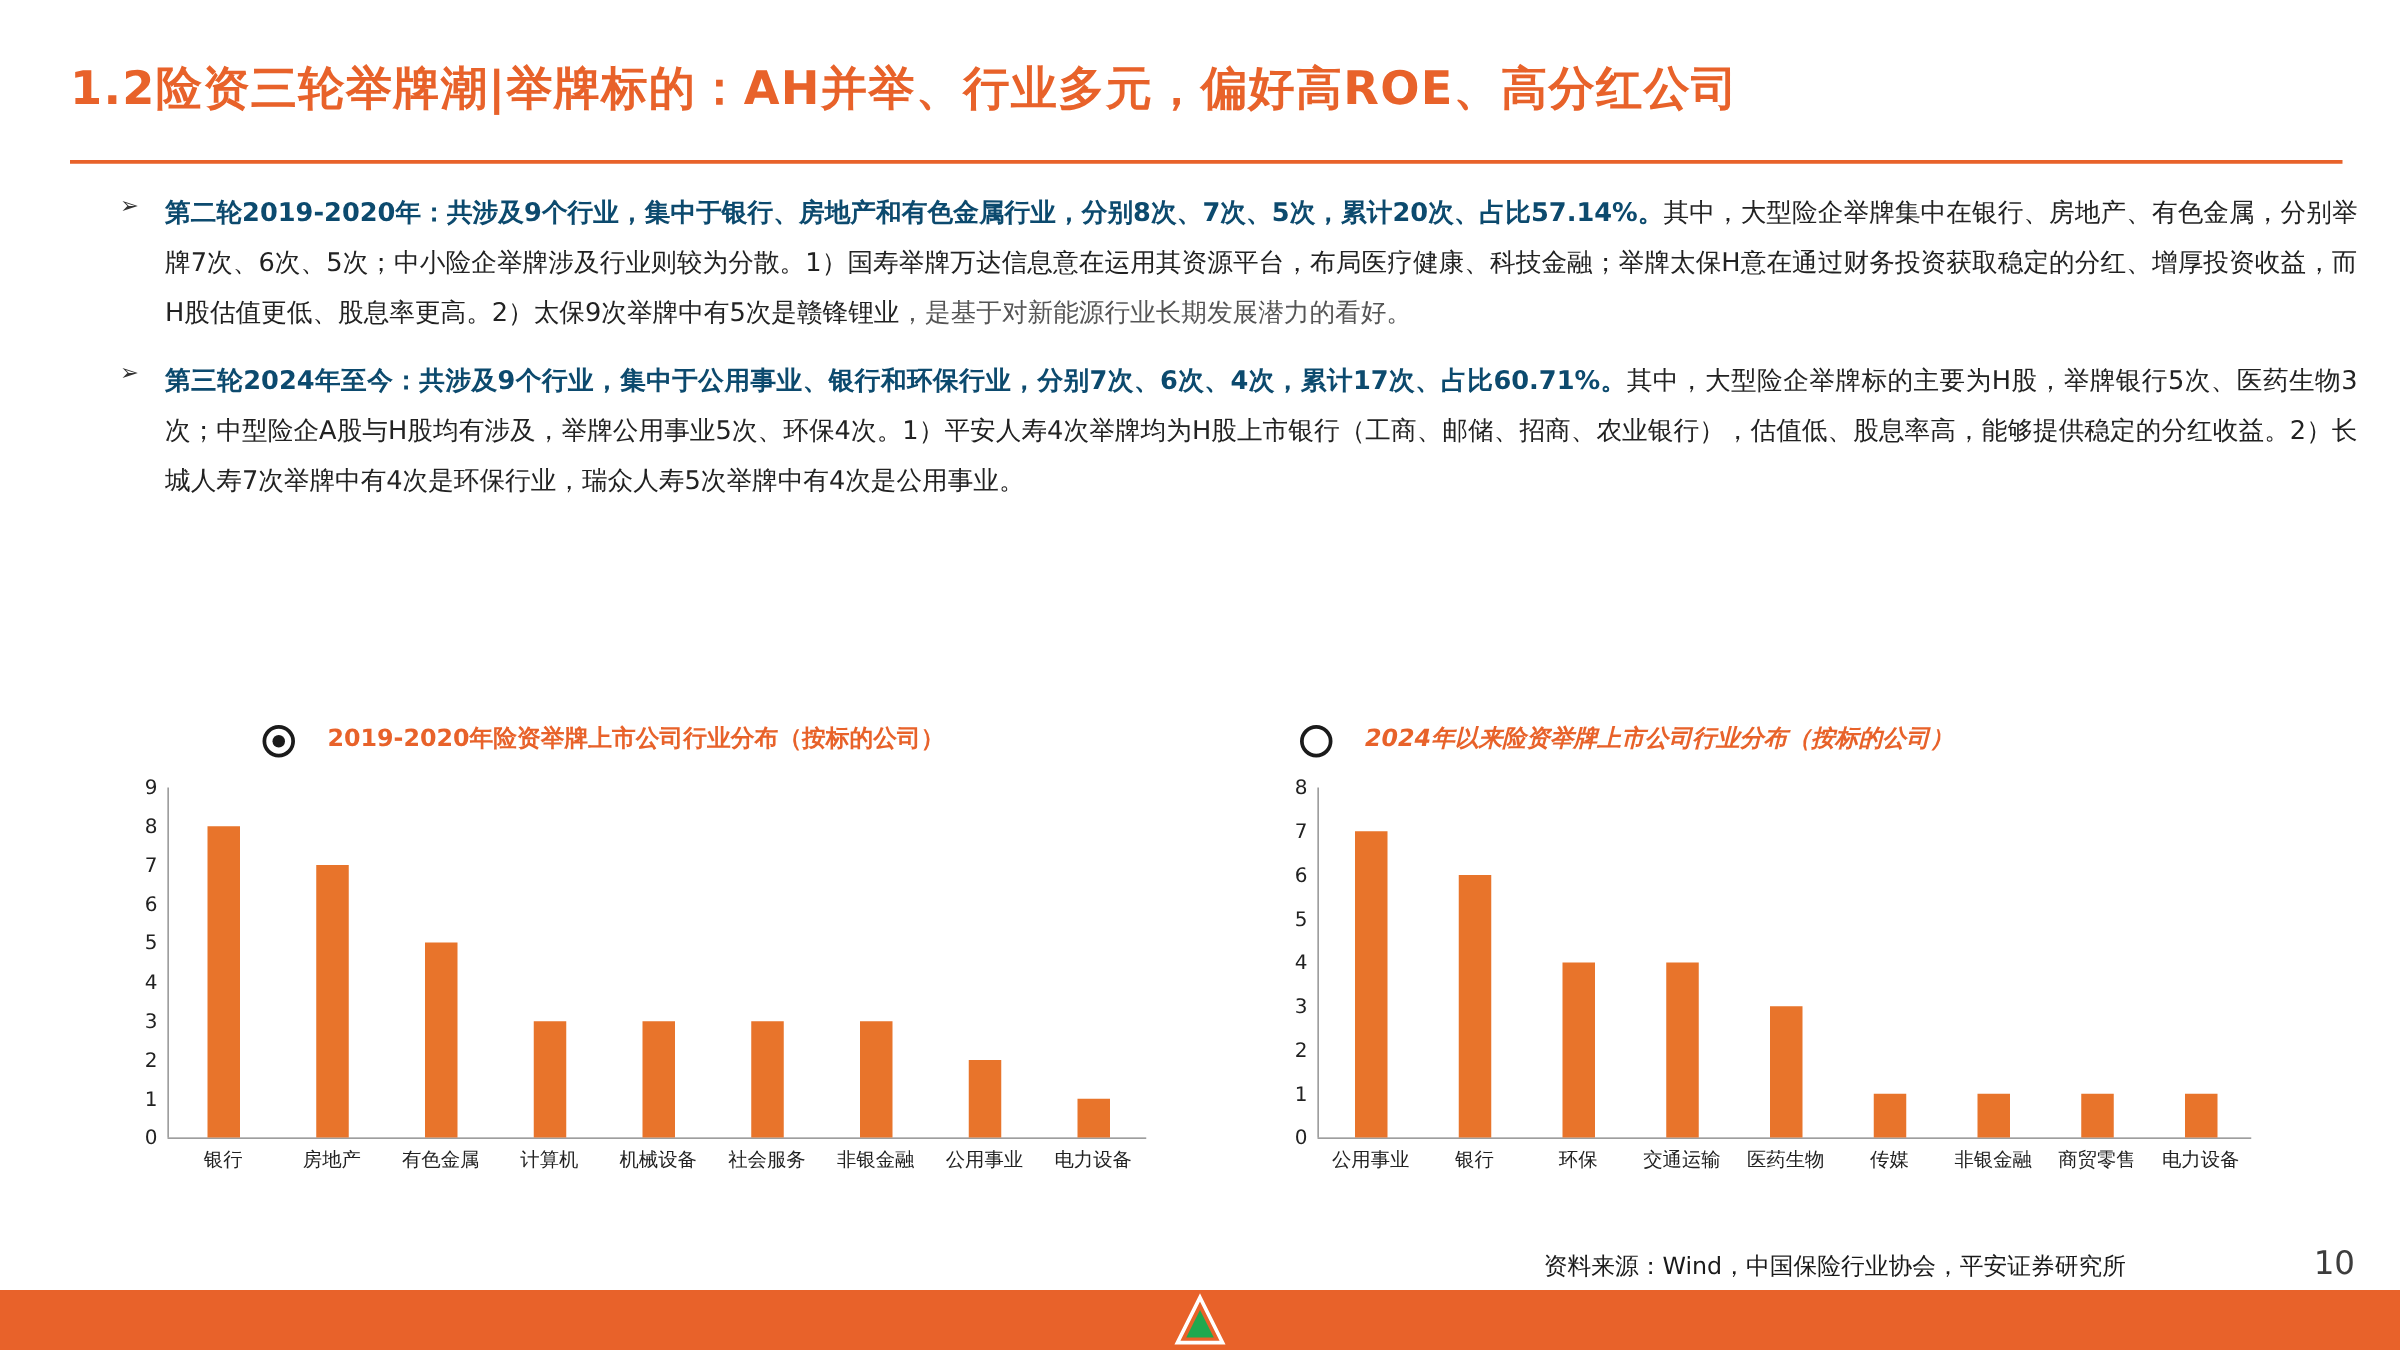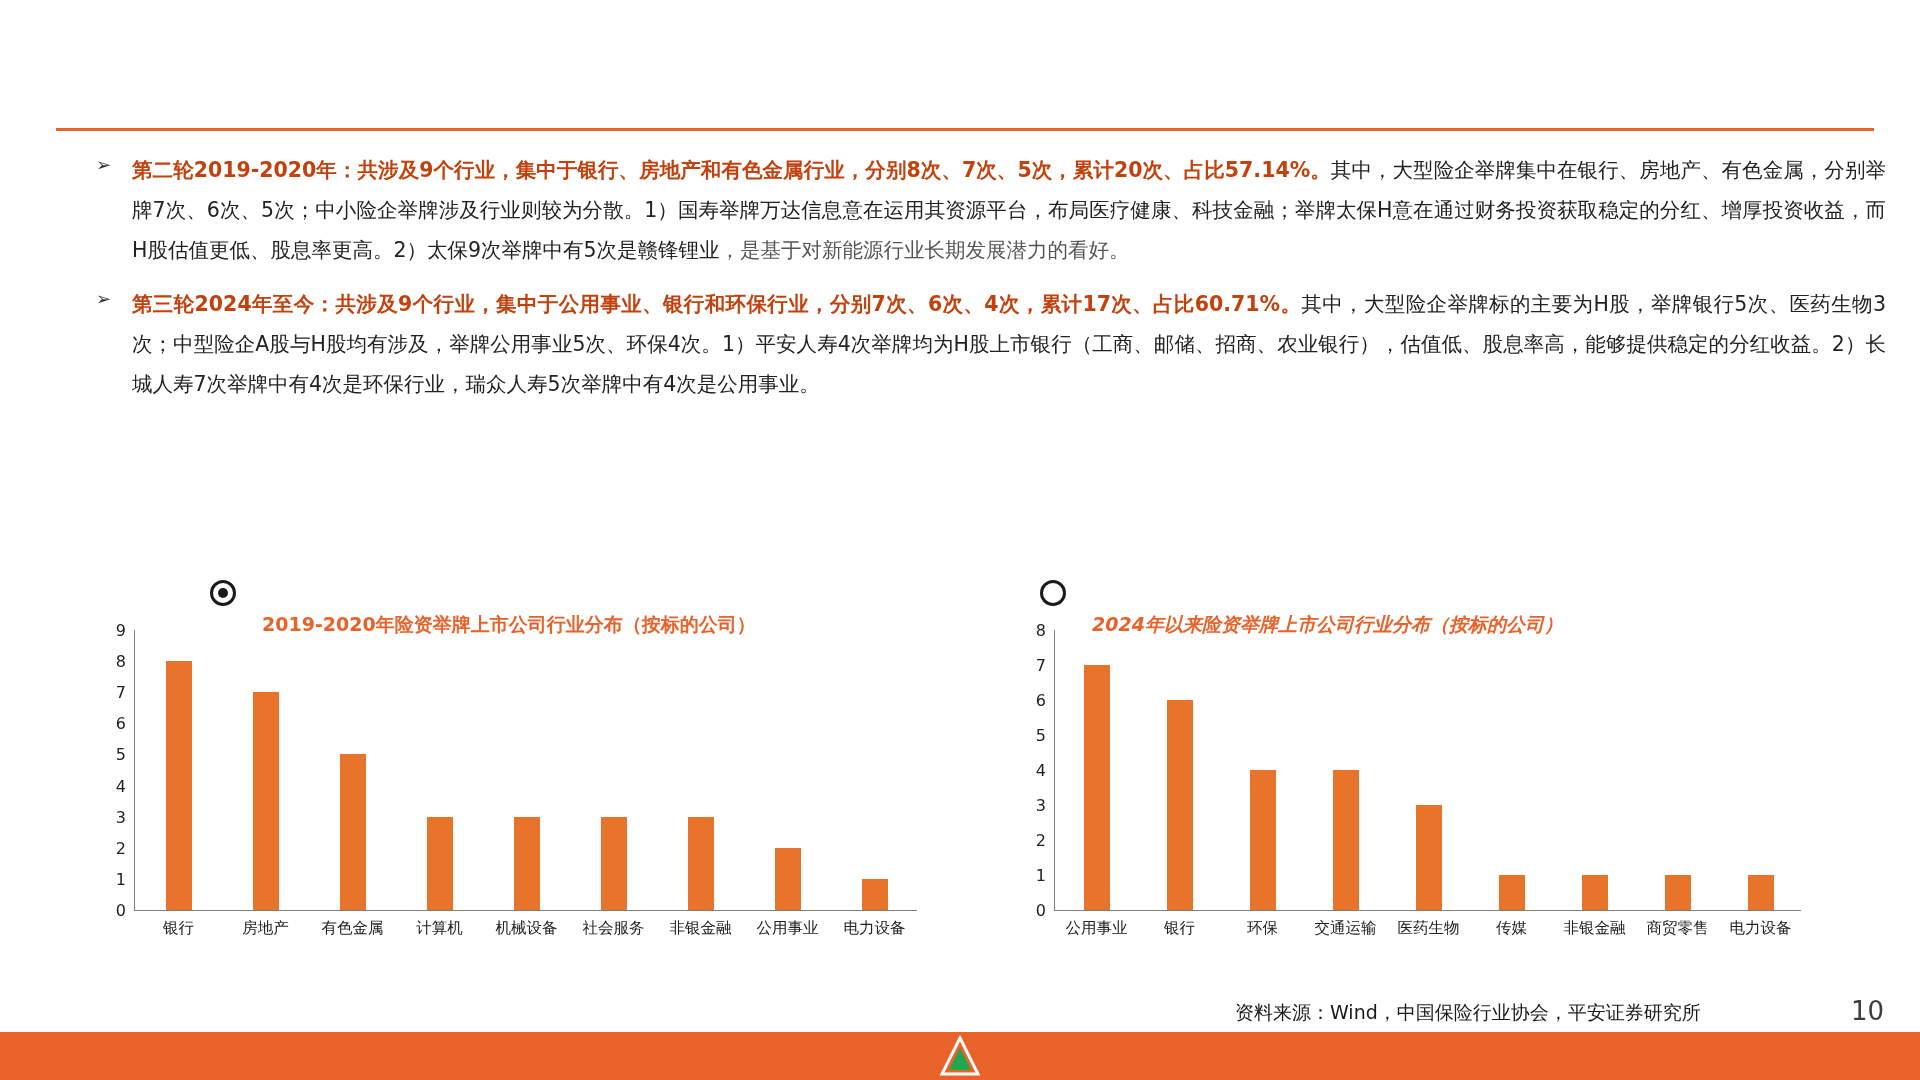--- a/index.html
+++ b/index.html
@@ -67,21 +67,21 @@
   .bullet-body {
     margin-left: 36px;
     font-family: "DejaVu Sans", sans-serif;
     font-size: 20.5px;
     line-height: 40px;
     color: #222222;
     text-align: justify;
   }
   .bullet-body .lead {
     font-weight: bold;
-    color: #c2410c;
+    color: #0c4a6e;
   }
   .bullet-body .grey {
     color: #555555;
   }
   
   .chart-area {
     position: absolute;
     left: 0;
     top: 570px;
     width: 1920px;
@@ -122,21 +122,20 @@
   .chart-panel.right .radio { left: 30px; }
 
   .chart-title {
     position: absolute;
     font-family: "DejaVu Sans", sans-serif;
     font-size: 19px;
     font-weight: bold;
     color: #E8622A;
     line-height: 30px;
     top: 6px;
-    margin-top: 33px;
   }
   .chart-panel.left .chart-title { left: 172px; width: 680px; }
   .chart-panel.right .chart-title { left: 82px; width: 590px; font-style: italic; }
 
   .plot {
     position: relative;
     height: 320px;
   }
   .plot .yaxis {
     position: absolute;
@@ -241,20 +240,23 @@
     transform: translateX(-50%);
     width: 52px;
     height: 44px;
   }
 </style>
 </head>
 <body>
 
 <div class="slide">
 
+  <div class="title-block">
+    <div class="slide-title">1.2险资三轮举牌潮|举牌标的：AH并举、行业多元，偏好高ROE、高分红公司</div>
+  </div>
   <div class="title-rule"></div>
 
   <div class="bullets">
 
     <div class="bullet">
       <div class="bullet-marker">➢</div>
       <div class="bullet-body">
         <span class="lead">第二轮2019-2020年：共涉及9个行业，集中于银行、房地产和有色金属行业，分别8次、7次、5次，累计20次、占比57.14%。</span><span>其中，大型险企举牌集中在银行、房地产、有色金属，分别举牌7次、6次、5次；中小险企举牌涉及行业则较为分散。1）国寿举牌万达信息意在运用其资源平台，布局医疗健康、科技金融；举牌太保H意在通过财务投资获取稳定的分红、增厚投资收益，而H股估值更低、股息率更高。2）太保9次举牌中有5次是赣锋锂业</span><span class="grey">，是基于对新能源行业长期发展潜力的看好。</span>
       </div>
     </div>

